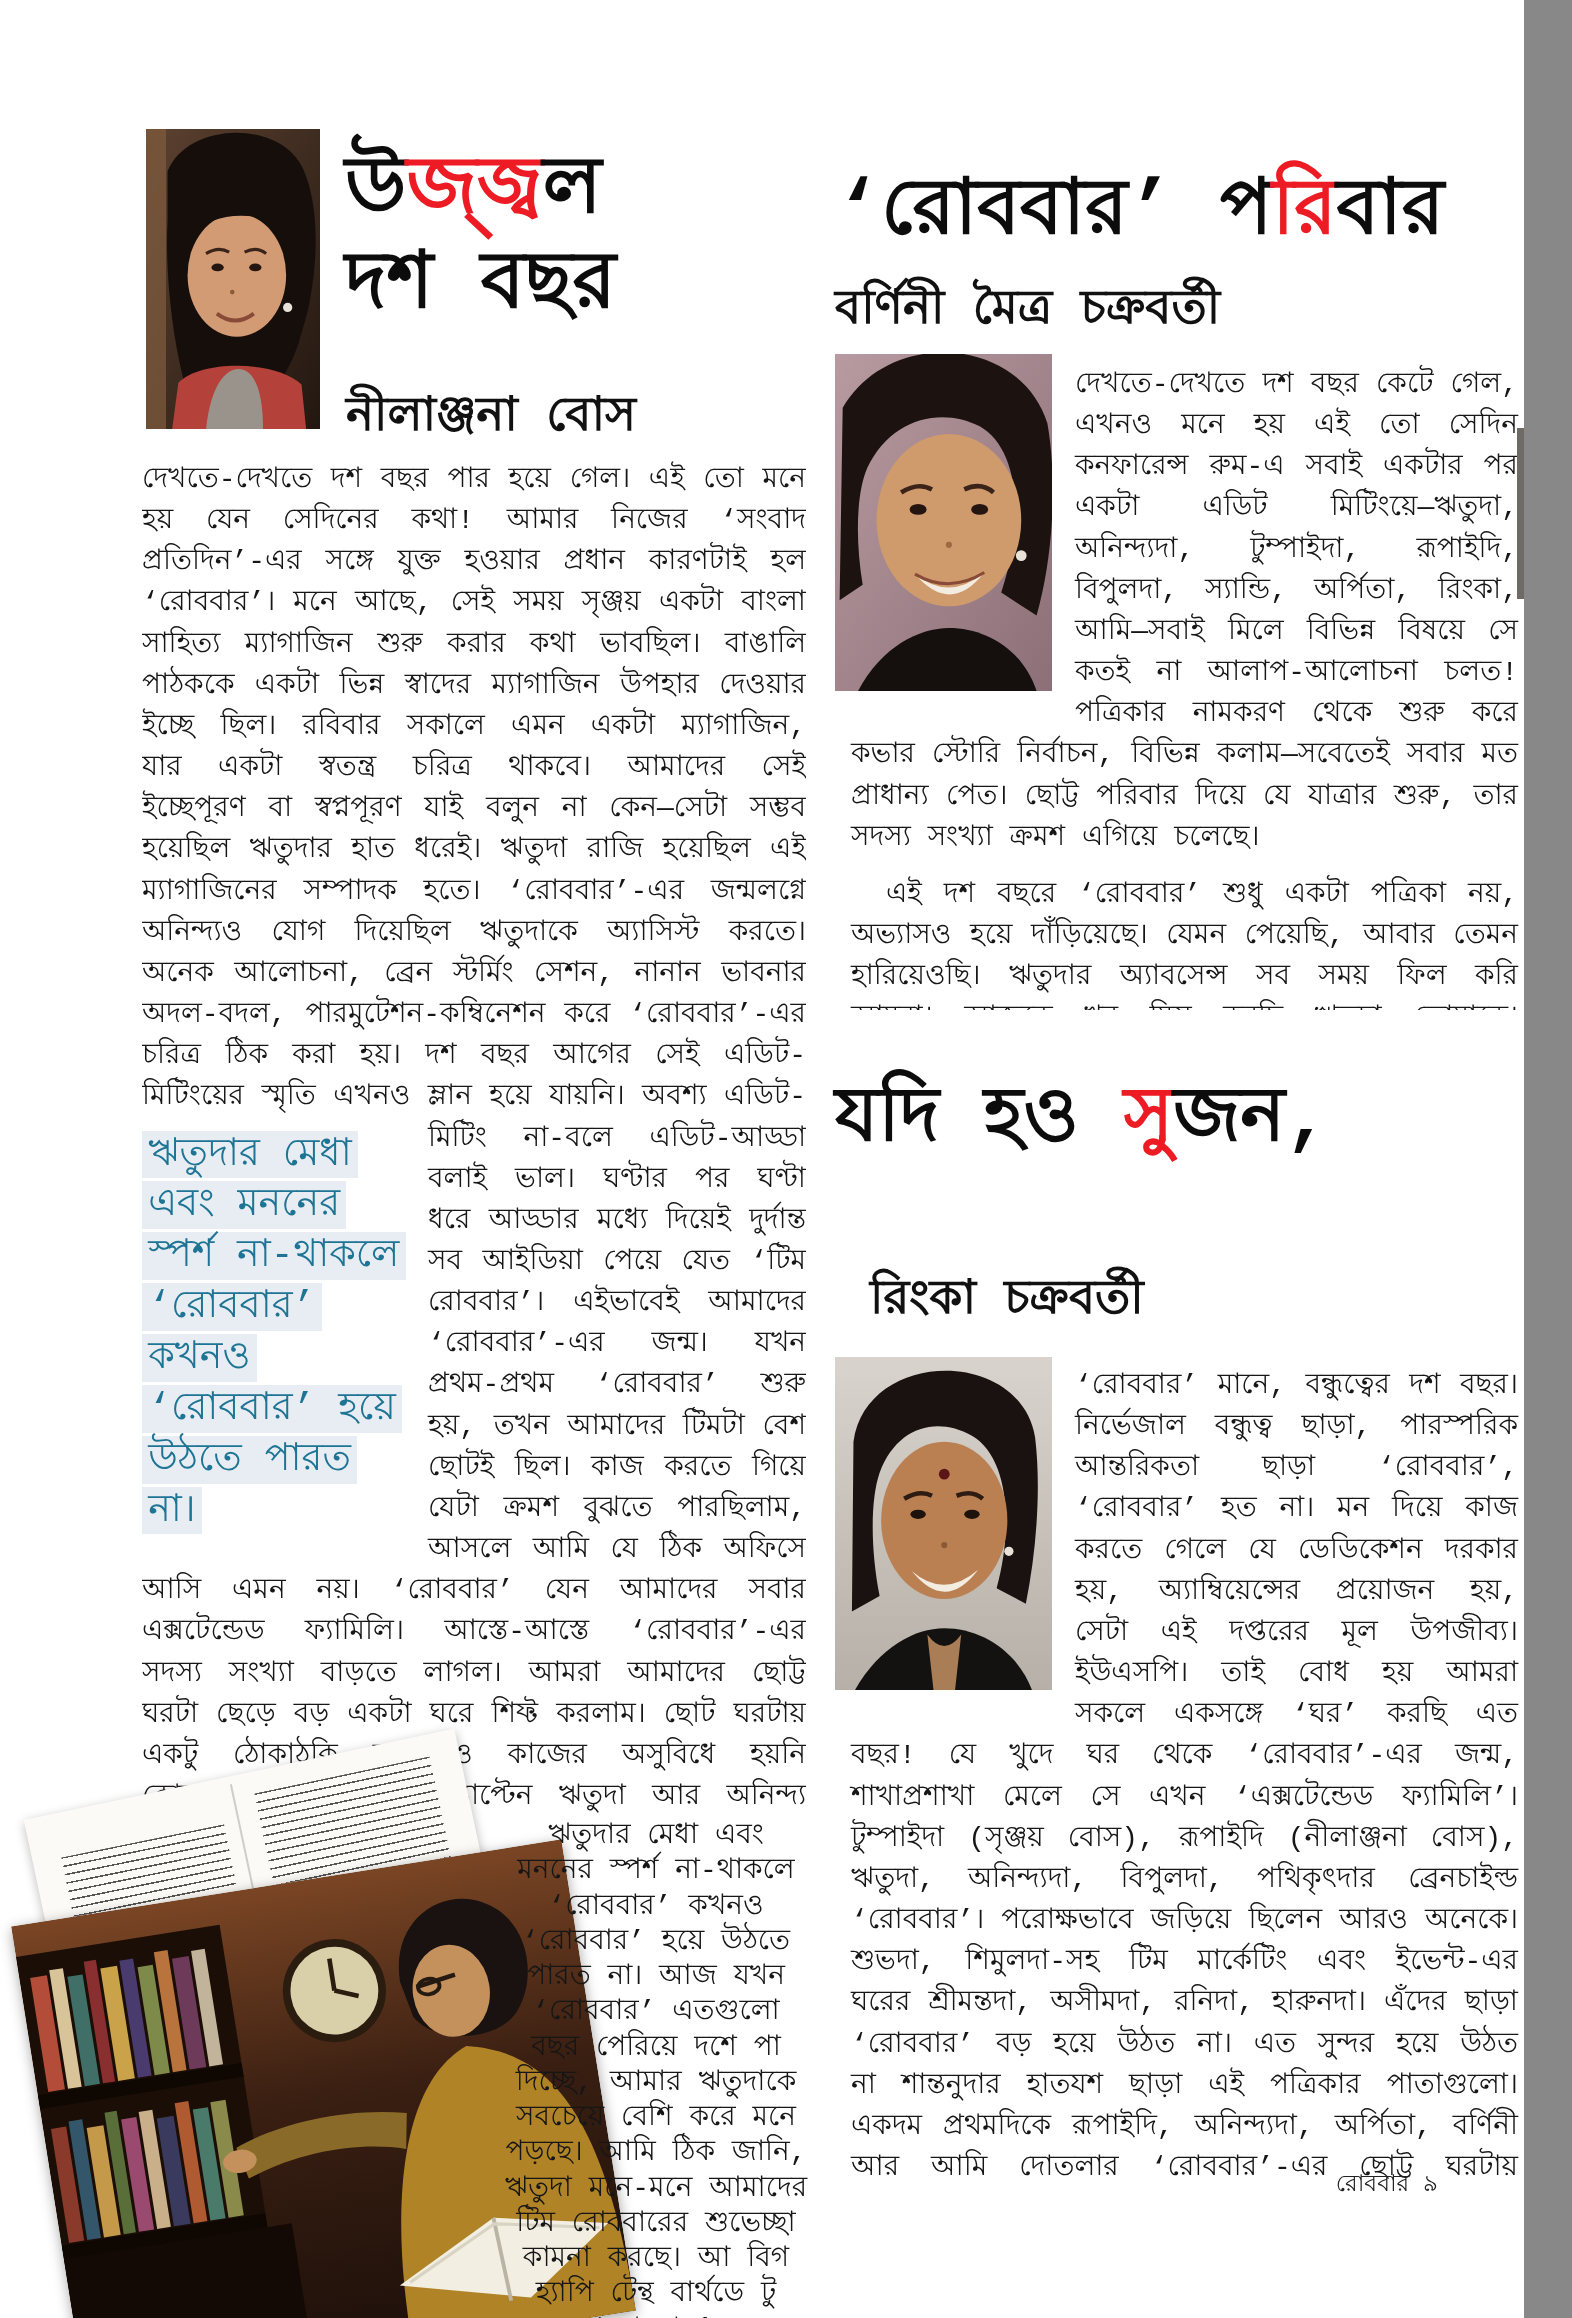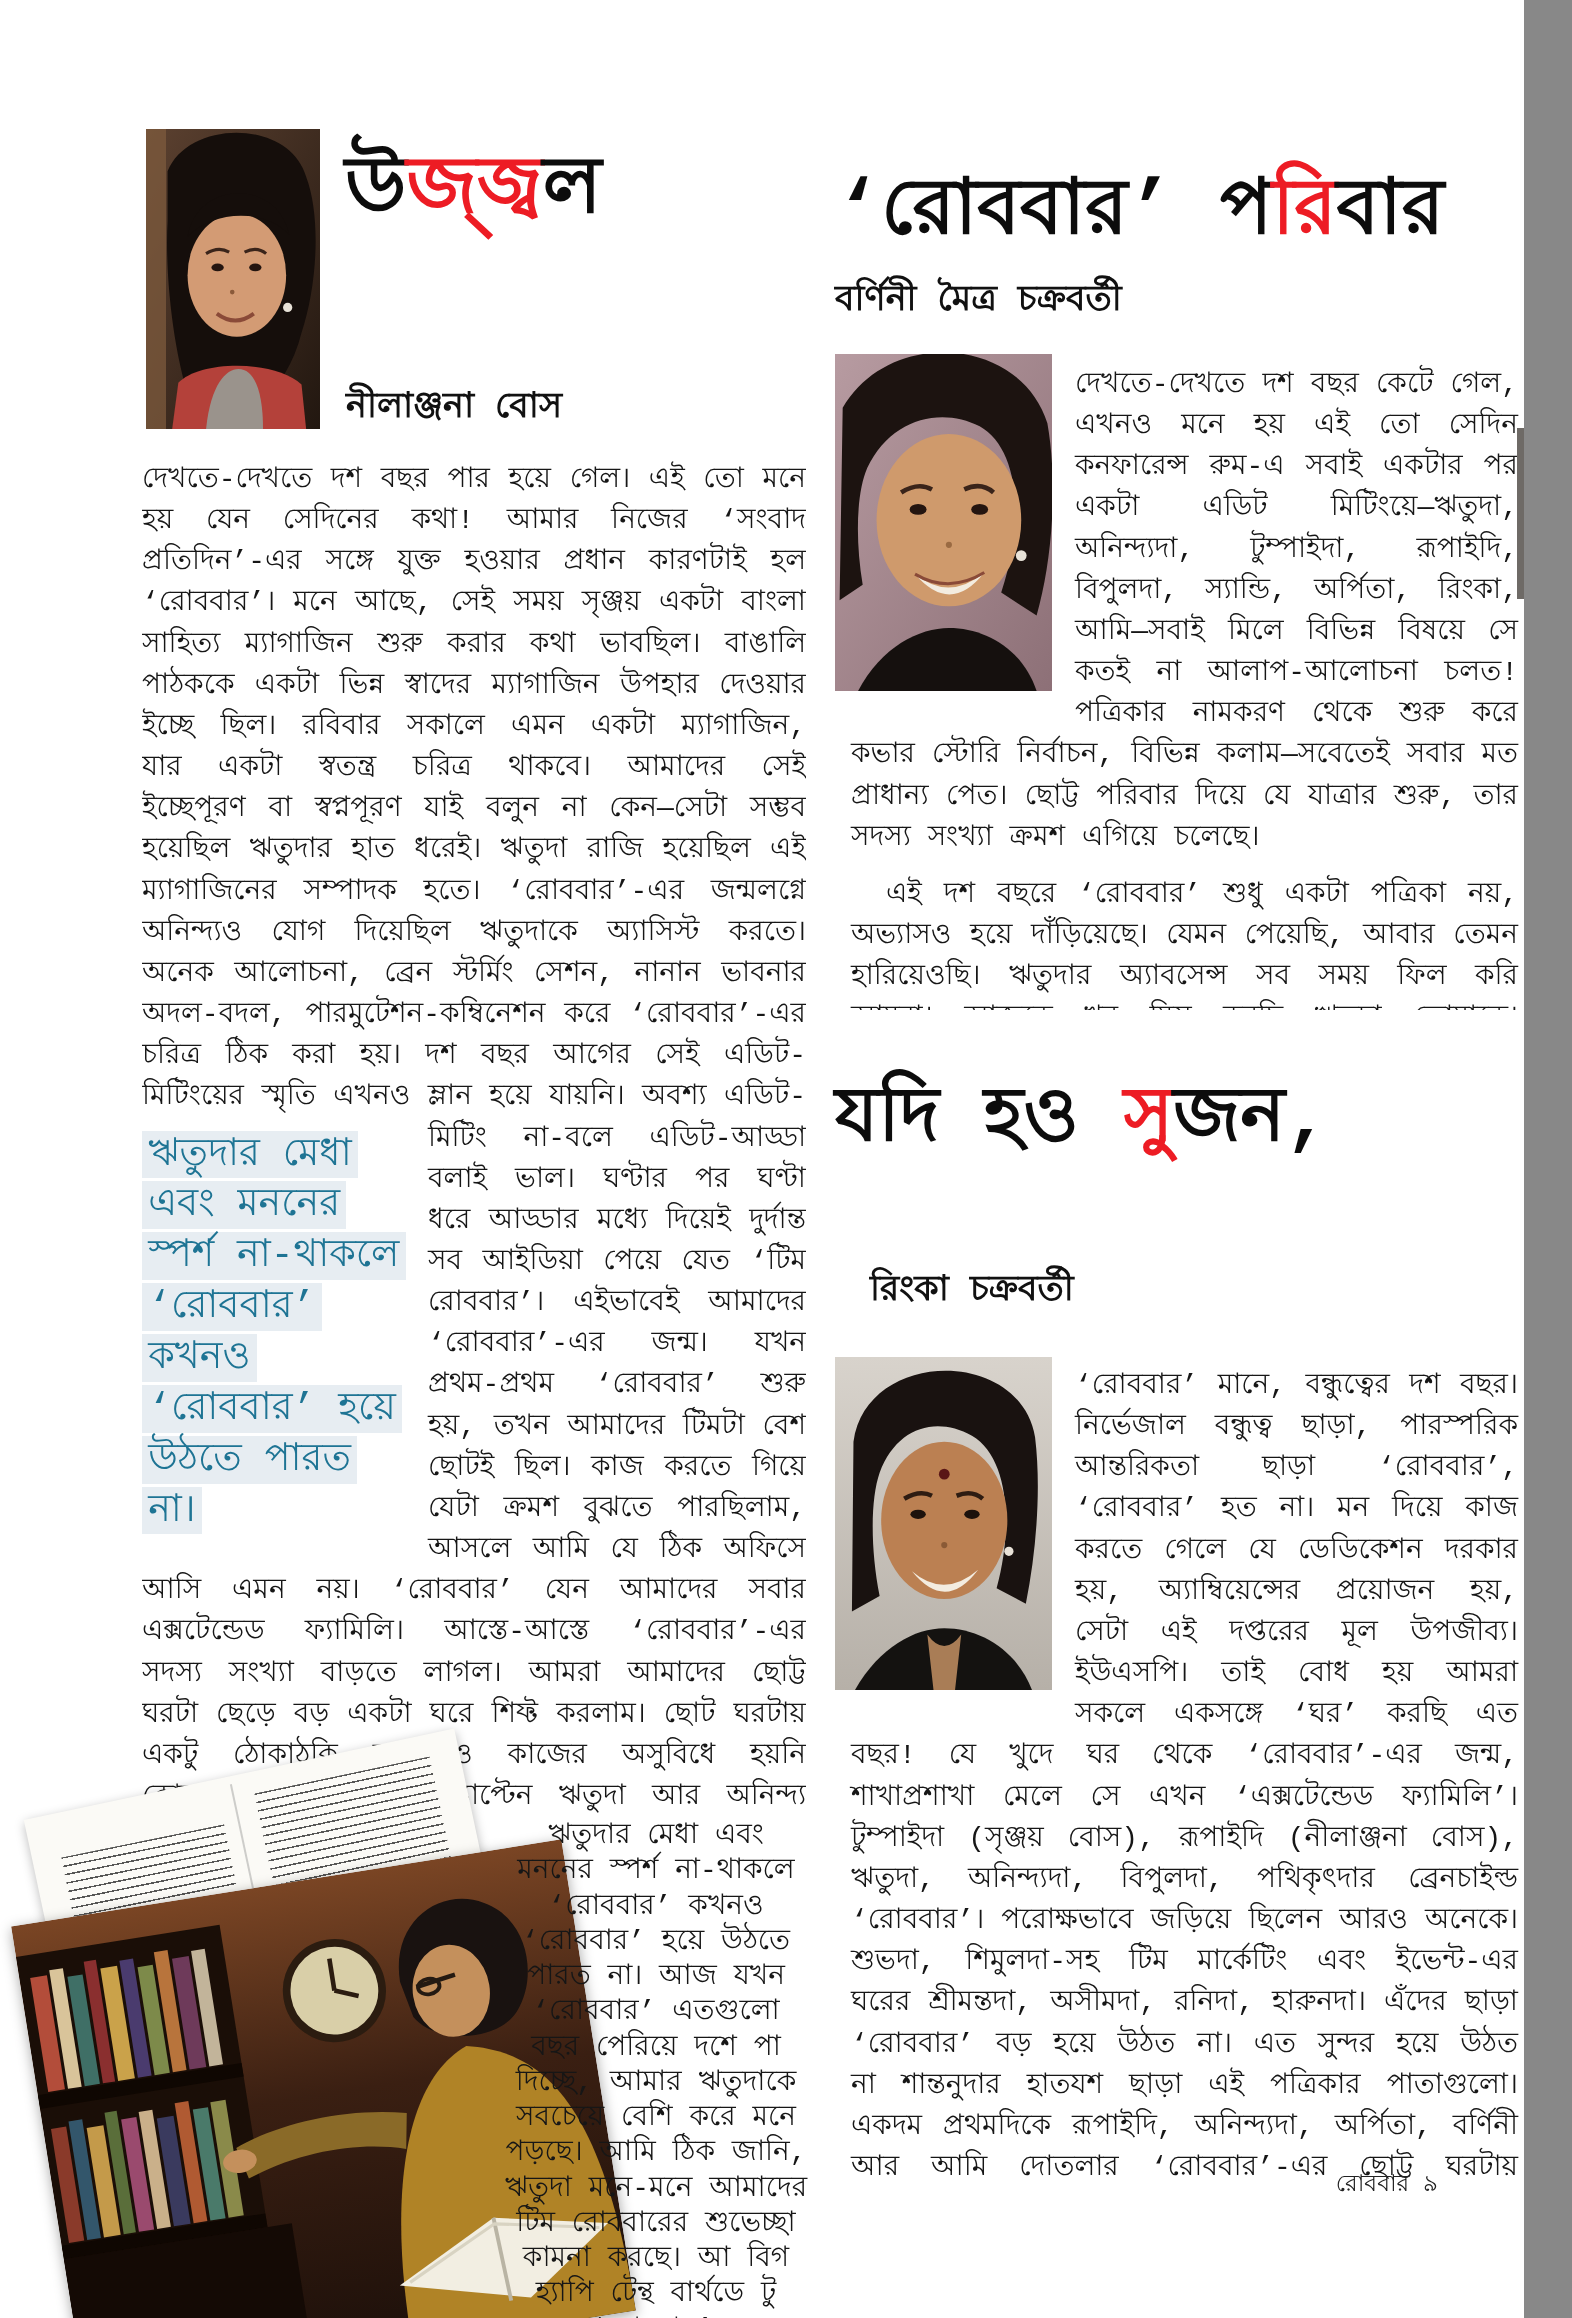--- a/index.html
+++ b/index.html
@@ -8,21 +8,21 @@
     position:relative;width:1524px;height:2319px;background:#ffffff;
     overflow:hidden;font-family:Liberation Mono, monospace;color:#141414;
   }
   .abs{position:absolute;}
   
   .headline{font-weight:700;color:#0c0c0c;line-height:1.2;letter-spacing:0;}
   .headline .accent{color:#ed1c24;}
   .h1-left{left:345px;top:91px;width:462px;font-size:79px;}
   .h1-right{left:835px;top:115px;width:708px;font-size:77px;white-space:nowrap;}
   .h1-right3{left:835px;top:1015px;width:724px;font-size:75px;line-height:1.5;}
-  .byline{font-weight:700;font-size:35px;color:#111;}
+  .byline{font-weight:700;font-size:47px;color:#111;}
   .by1{left:346px;top:378px;}
   .by2{left:835px;top:271px;}
   .by3{left:835px;top:1261px;margin-left:35px;}
   
   .bodytext{font-size:28px;line-height:1.47;text-align:justify;color:#161616;}
   .body1{left:142px;top:459px;width:664px;height:1358px;overflow:hidden;}
   .body2{left:835px;top:348px;width:699px;height:662px;overflow:hidden;}
   .body3{left:835px;top:1349px;width:699px;height:831px;overflow:hidden;}
   .bodytext p{margin:16px;}
   .bodytext p.indent{text-indent:35px;}
@@ -80,20 +80,21 @@
         <circle cx="112" cy="212" r="3" fill="#8a5a3a"></circle>
         <path d="M92,240 q24,18 48,0" stroke="#8a4a38" stroke-width="5" fill="none"></path>
         <circle cx="184" cy="232" r="6" fill="#e8e2d8"></circle>
         <path d="M34,390 L42,330 C70,300 168,300 202,332 L208,390 Z" fill="#b4413a"></path>
         <path d="M78,390 C84,332 104,312 120,312 C142,312 152,344 152,390 Z" fill="#9a938c"></path>
       </svg>
     </div>
 
     <h1 class="abs headline h1-left">
       <span>উ</span><span class="accent">জ্জ্ব</span><span>ল</span><br>
+      <span>দশ বছর</span>
     </h1>
 
     <div class="abs byline by1">নীলাঞ্জনা বোস</div>
 
     <div class="abs bodytext body1">
       <span>দেখতে-দেখতে দশ বছর পার হয়ে গেল। এই তো মনে হয় যেন সেদিনের কথা! আমার নিজের ‘সংবাদ প্রতিদিন’-এর সঙ্গে যুক্ত হওয়ার প্রধান কারণটাই হল ‘রোববার’। মনে আছে, সেই সময় সৃঞ্জয় একটা বাংলা সাহিত্য ম্যাগাজিন শুরু করার কথা ভাবছিল। বাঙালি পাঠককে একটা ভিন্ন স্বাদের ম্যাগাজিন উপহার দেওয়ার ইচ্ছে ছিল। রবিবার সকালে এমন একটা ম্যাগাজিন, যার একটা স্বতন্ত্র চরিত্র থাকবে। আমাদের সেই ইচ্ছেপূরণ বা স্বপ্নপূরণ যাই বলুন না কেন—সেটা সম্ভব হয়েছিল ঋতুদার হাত ধরেই। ঋতুদা রাজি হয়েছিল এই ম্যাগাজিনের সম্পাদক হতে। ‘রোববার’-এর জন্মলগ্নে অনিন্দ্যও যোগ দিয়েছিল ঋতুদাকে অ্যাসিস্ট করতে। অনেক আলোচনা, ব্রেন স্টর্মিং সেশন, নানান ভাবনার অদল-বদল, পারমুটেশন-কম্বিনেশন করে ‘রোববার’-এর চরিত্র ঠিক করা হয়। দশ বছর আগের সেই এডিট-মিটিংয়ের স্মৃতি এখনও ম্লান হয়ে</span>
       <aside class="pullquote">
         <span class="hl">ঋতুদার মেধা এবং মননের স্পর্শ না-থাকলে ‘রোববার’ কখনও ‘রোববার’ হয়ে উঠতে পারত না।</span>
       </aside>
       <span>যায়নি। অবশ্য এডিট-মিটিং না-বলে এডিট-আড্ডা বলাই ভাল। ঘণ্টার পর ঘণ্টা ধরে আড্ডার মধ্যে দিয়েই দুর্দান্ত সব আইডিয়া পেয়ে যেত ‘টিম রোববার’। এইভাবেই আমাদের ‘রোববার’-এর জন্ম। যখন প্রথম-প্রথম ‘রোববার’ শুরু হয়, তখন আমাদের টিমটা বেশ ছোটই ছিল। কাজ করতে গিয়ে যেটা ক্রমশ বুঝতে পারছিলাম, আসলে আমি যে ঠিক অফিসে আসি এমন নয়। ‘রোববার’ যেন আমাদের সবার এক্সটেন্ডেড ফ্যামিলি। আস্তে-আস্তে ‘রোববার’-এর সদস্য সংখ্যা বাড়তে লাগল। আমরা আমাদের ছোট্ট ঘরটা ছেড়ে বড় একটা ঘরে শিফ্ট করলাম। ছোট ঘরটায় একটু ঠোকাঠুকি লাগলেও কাজের অসুবিধে হয়নি কোনও দিনই। যেখানে ক্যাপ্টেন ঋতুদা আর অনিন্দ্য কো-ক্যাপ্টেন, সেখানে অসুবিধে হওয়ার কথাই নয়। পাঠকদের মধ্যেও ‘রোববার’-এর জনপ্রিয়তা ক্রমশ বাড়তে লাগল। বাঙালির রবিবারের সকালগুলোয় ‘রোববার’ অনায়াসেই জায়গা করে নিল। আমাদের টিমের সকলেরই খুব আনন্দ হত, নিজেদের হাতে তৈরি করা এই ম্যাগাজিনের ব্যাপ্তিতে। কিন্তু কী জানি এই সুখ সইল না বেশি দিন। একদিন দুম করে আমাদের কাণ্ডারী, ঋতুদা কাউকে কিচ্ছুটি বুঝতে না-দিয়ে চলে গেল। সবাইকে ছেড়ে। এত আকস্মিক ওর চলে যাওয়া, যে, কিছু বোঝার আগেই শেষ।</span>

